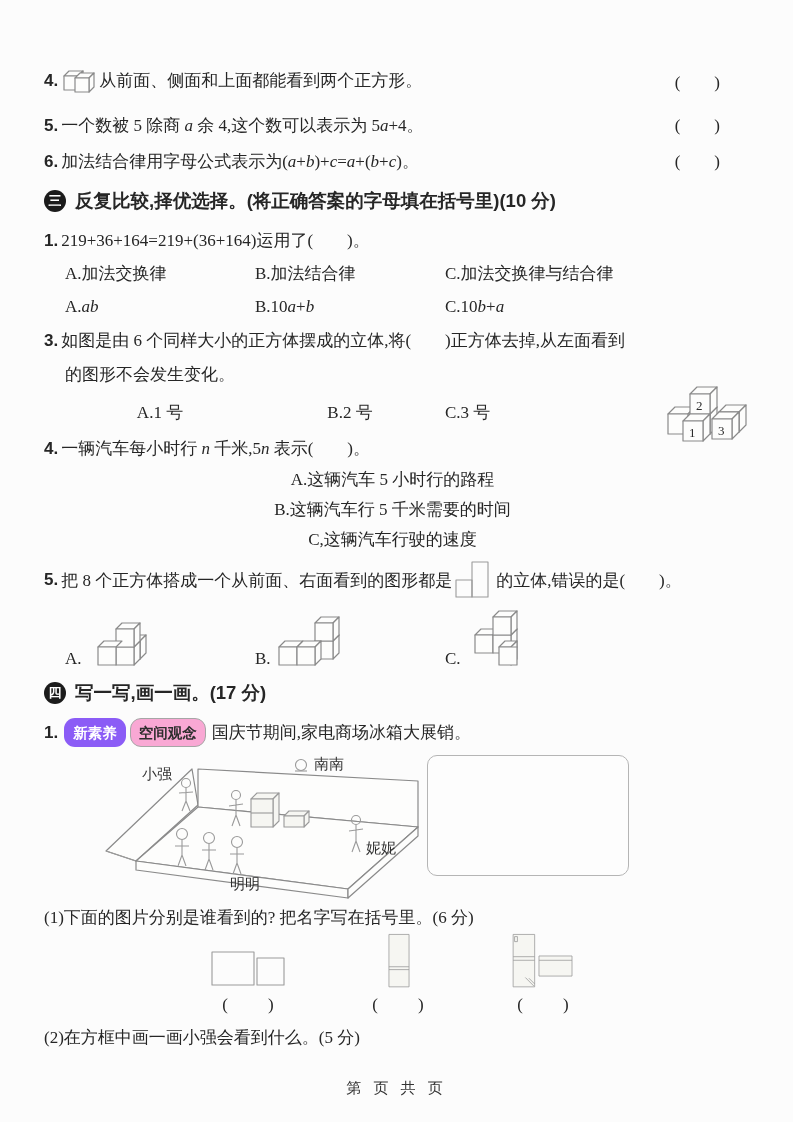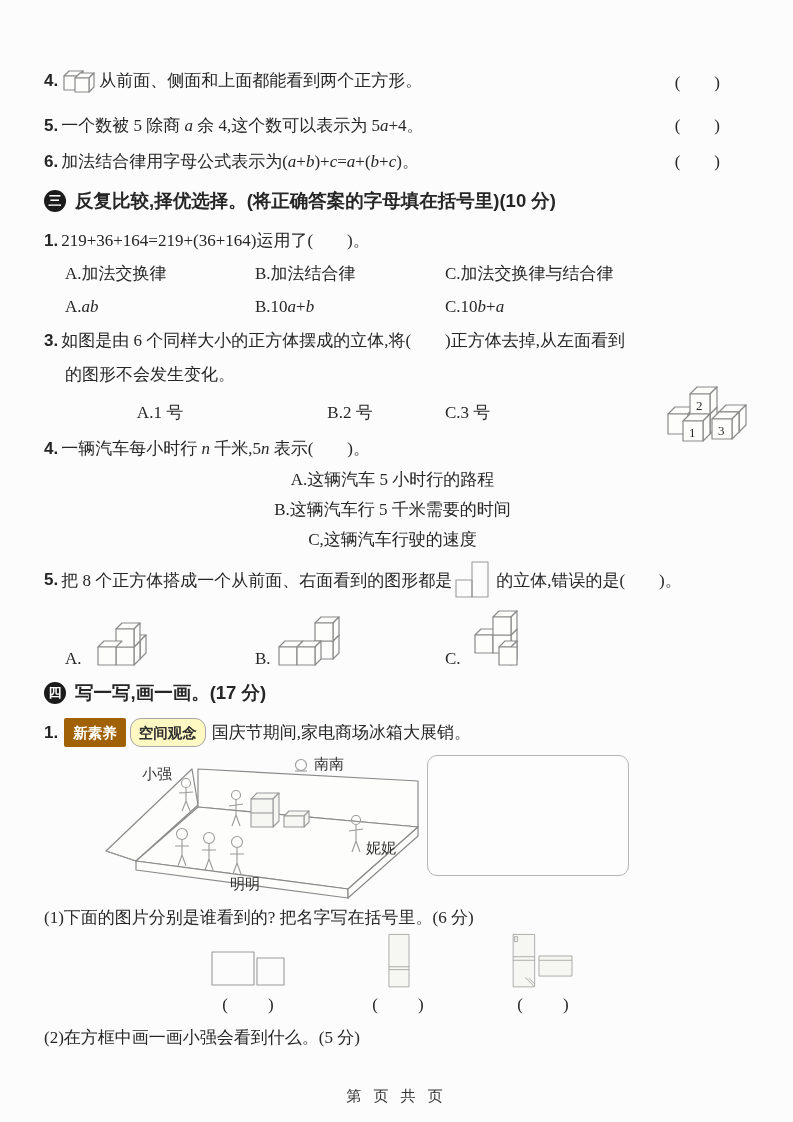--- a/index.html
+++ b/index.html
@@ -20,31 +20,31 @@
   .opts>span:last-child{width:auto;}
   .optline{padding-left:21px;margin-top:5px;line-height:25px;text-align:center;}
   .wrapline2{padding-left:21px;}
   .v{font-style:italic;}
   .figbox{fill:#fdfdfc;stroke:#8a8a8a;stroke-width:1.2;stroke-linejoin:round;}
   .thin{fill:none;stroke:#9a9a9a;stroke-width:1.1;stroke-linejoin:round;}
   .fill-lite{fill:#f6f6f2;stroke:#9a9a9a;stroke-width:1.1;stroke-linejoin:round;}
   .q5row{display:flex;align-items:center;}
   .q5figs{display:flex;padding-left:21px;margin-top:6px;}
   .q5figs>div{width:190px;display:flex;align-items:flex-end;gap:4px;flex:none;}
-  .badge-dark{background:#a16207;color:#fff;font-family:"Liberation Sans",sans-serif;font-weight:bold;
-              font-size:14.5px;padding:1.5px 9px;border-radius:2px;margin:0 4px 0 3px;display:inline-block;}
+  .badge-dark{background:#8b5cf6;color:#fff;font-family:"Liberation Sans",sans-serif;font-weight:bold;
+              font-size:14.5px;padding:1.5px 9px;border-radius:11px;margin:0 4px 0 3px;display:inline-block;}
   .badge-light{border:1px solid #a6a6a6;color:#2e2e2e;font-family:"Liberation Sans",sans-serif;font-weight:bold;
-               font-size:14.5px;padding:0.5px 8px;border-radius:11px;background:#fef9c3;display:inline-block;margin-right:6px;}
+               font-size:14.5px;padding:0.5px 8px;border-radius:11px;background:#f9a8d4;display:inline-block;margin-right:6px;}
   .scene-row{position:relative;height:150px;margin-top:2px;}
   .draw-box{position:absolute;left:383px;top:6px;width:200px;height:119px;border:1.5px solid #b5b5b5;border-radius:10px;background:#fdfdfd;}
   .views-row{position:relative;height:84px;margin-top:2px;}
   .vgroup{position:absolute;text-align:center;}
   .vgroup svg{margin:0 auto;}
   .vgroup .bracket{display:block;margin-top:4px;letter-spacing:2px;}
-  .footer{position:absolute;left:0;right:0;bottom:16px;text-align:center;
+  .footer{position:absolute;left:0;right:0;bottom:24px;text-align:center;
           font-family:"Liberation Sans","DejaVu Sans",sans-serif;font-size:15px;color:#333;letter-spacing:4px;}
   svg{display:block;}
   .cube-label{font-family:"Liberation Serif",serif;font-size:13px;fill:#2a2a2a;}
   .scene-label{font-family:"Liberation Serif",serif;font-size:15px;fill:#2f2f2f;}
 </style>
 </head>
 <body>
 
 <div class="sheet">
   <div class="content">

